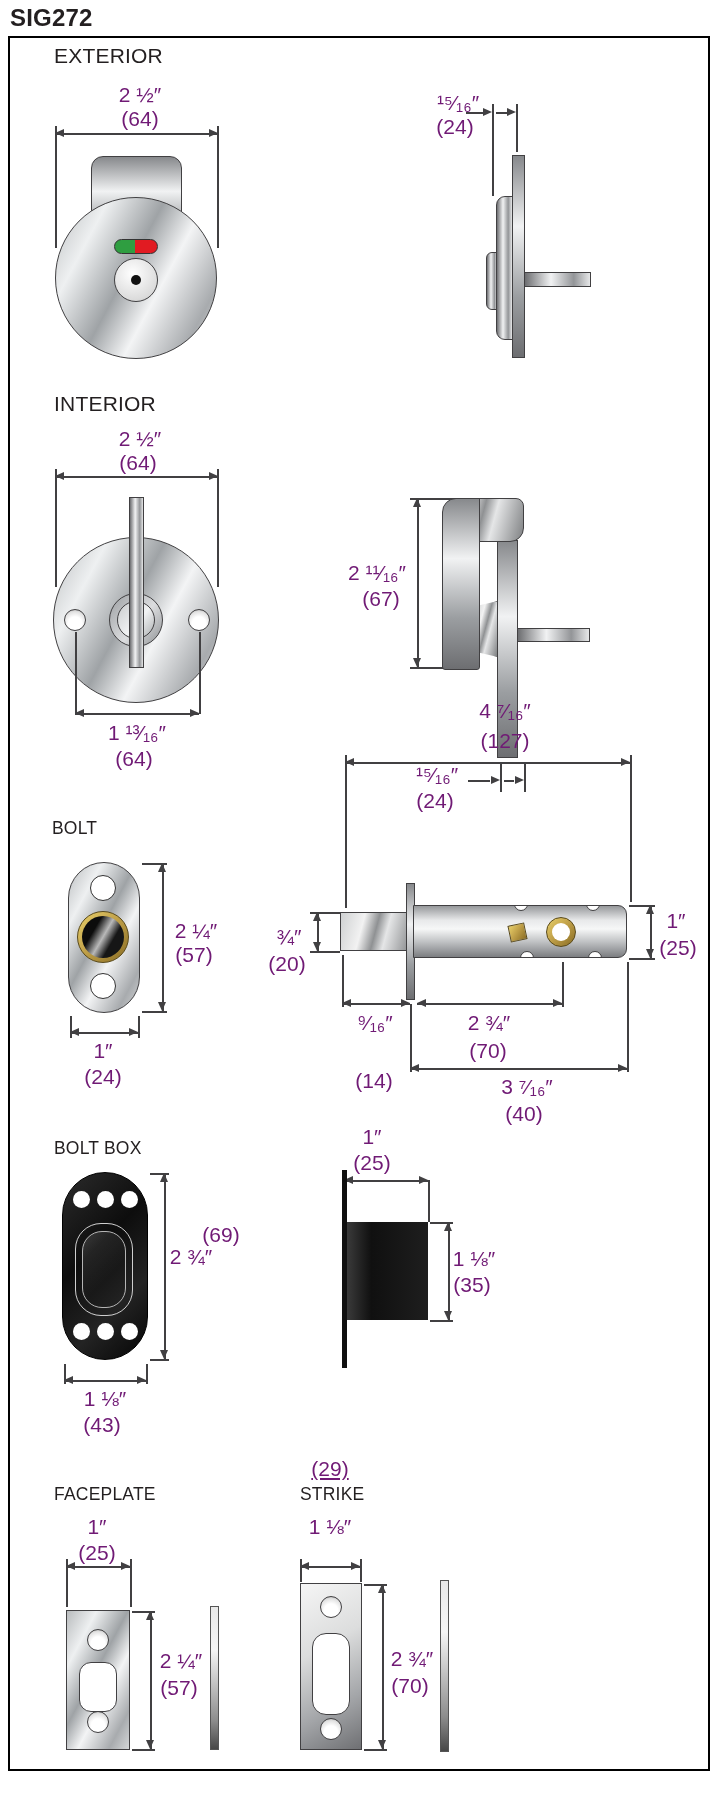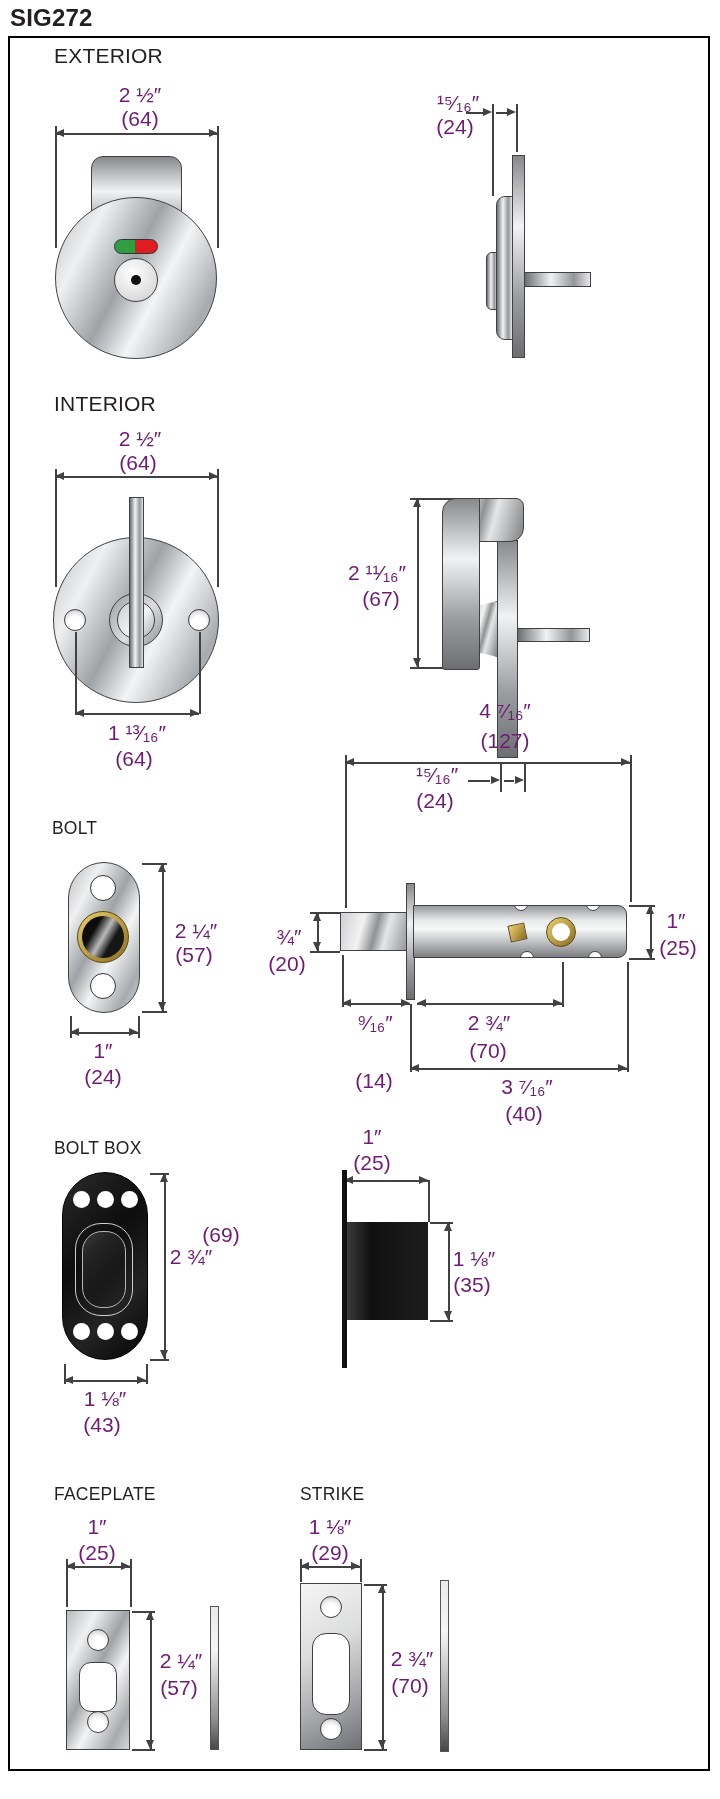--- a/index.html
+++ b/index.html
@@ -271,21 +271,21 @@
   <i class="ar ar-u" style="left:146px;top:1611px;"></i>
   <i class="ar ar-d" style="left:146px;top:1740px;"></i>
   <div class="t" style="left:181px;top:1650px;">2 ¼″</div>
   <div class="t" style="left:179px;top:1677px;">(57)</div>
 
   <div class="shape" style="left:210px;top:1606px;width:9px;height:144px;border:1px solid #555;box-sizing:border-box;
        background:linear-gradient(180deg,#e9e9e9 0%,#f6f6f6 30%,#8c8c8c 80%,#474747 100%);"></div>
 
   <div class="lbl" style="left:300px;top:1484px;font-size:17.5px;">STRIKE</div>
   <div class="t" style="left:330px;top:1516px;">1 ⅛″</div>
-  <div class="t" style="left:330px;top:1542px;">(29)</div>
+  <div class="t" style="left:330px;top:1458px;text-decoration:underline;">(29)</div>
   <i class="hl" style="left:300px;top:1566px;width:60px;"></i>
   <i class="ar ar-l" style="left:300px;top:1562px;"></i>
   <i class="ar ar-r" style="left:351px;top:1562px;"></i>
   <i class="vl" style="left:300px;top:1559px;height:23px;"></i>
   <i class="vl" style="left:360px;top:1559px;height:23px;"></i>
 
   <div class="shape" style="left:300px;top:1583px;width:62px;height:167px;border:1.5px solid #414042;
        background:linear-gradient(150deg,#f5f5f5 0%,#dcdddd 38%,#a3a5a8 72%,#6f7073 100%);"></div>
   <div class="shape hole" style="left:320px;top:1596px;width:22px;height:22px;"></div>
   <div class="shape" style="left:312px;top:1633px;width:38px;height:82px;border-radius:14px;border:1.5px solid #414042;background:#fff;"></div>

